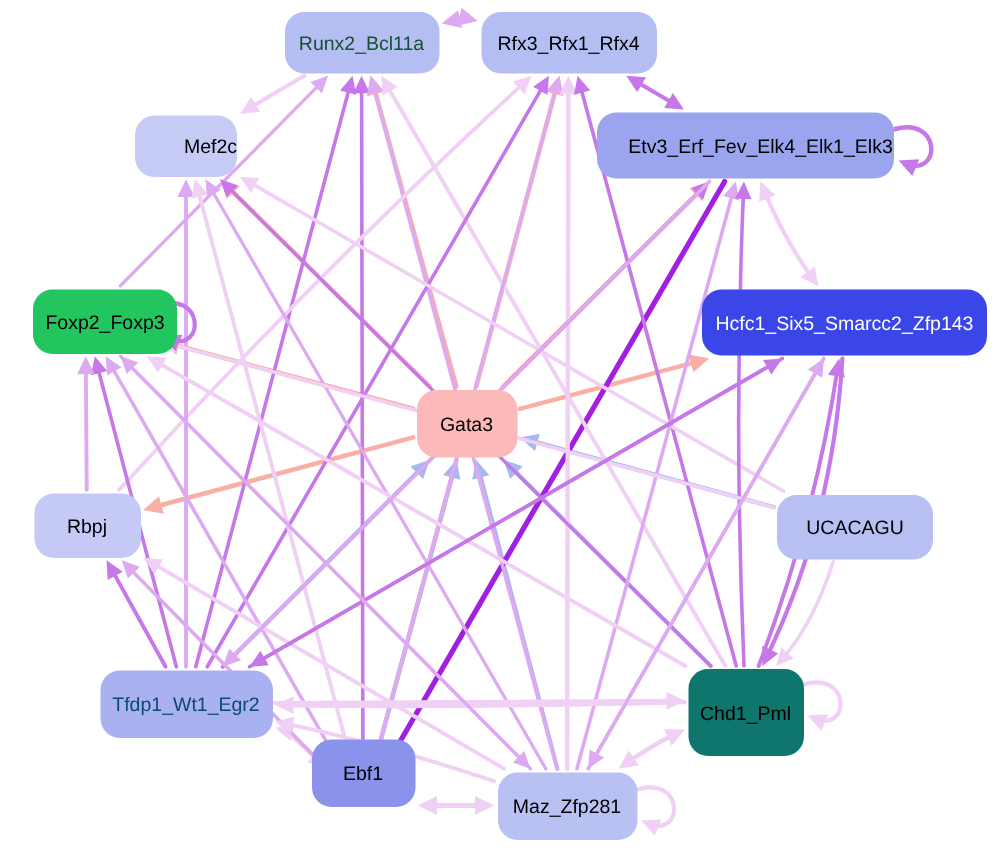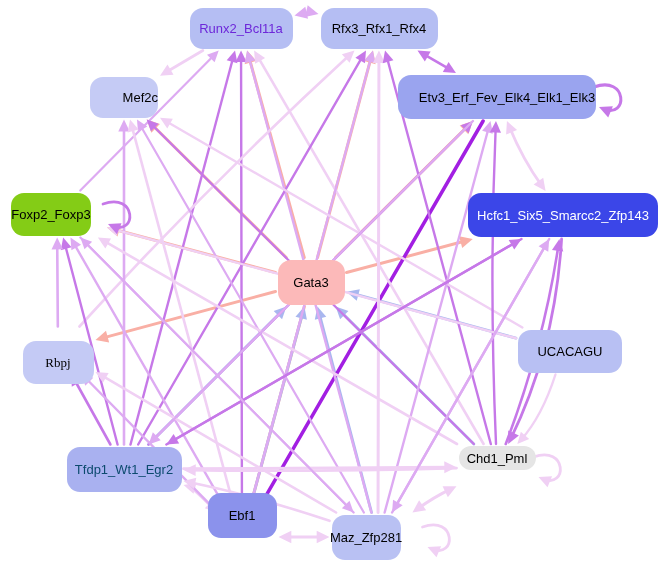--- a/index.html
+++ b/index.html
@@ -157,53 +157,53 @@
       <path d="M 103 204 C 137 192 137 236 112.62008416210945 225.9117589636315" fill="none" stroke="#c678e8" stroke-width="2.8" stroke-linecap="round"></path>
       <polygon points="108,224 121.53652796848677,223.19451222332327 117.00948274260737,234.13487151919844" fill="#c678e8"></polygon>
       <path d="M 594 87 C 628 75 628 119 603.6200841621095 108.9117589636315" fill="none" stroke="#c678e8" stroke-width="3" stroke-linecap="round"></path>
       <polygon points="599,107 612.8825563409041,106.14289473130522 608.2178644696432,117.41590008685229" fill="#c678e8"></polygon>
       <path d="M 422.5 527 C 456.5 515 456.5 559 432.12008416210944 548.9117589636315" fill="none" stroke="#f0d0f4" stroke-width="2.8" stroke-linecap="round"></path>
       <polygon points="427.5,547 441.0365279684868,546.1945122233233 436.50948274260736,557.1348715191984" fill="#f0d0f4"></polygon>
       <path d="M 533.5 457 C 567.5 445 567.5 489 543.1200841621095 478.9117589636315" fill="none" stroke="#f0d0f4" stroke-width="2.8" stroke-linecap="round"></path>
       <polygon points="538.5,477 552.0365279684868,476.1945122233233 547.5094827426074,487.13487151919844" fill="#f0d0f4"></polygon>
     </svg>
   <div id="node-layer">
-      <div class="node" style="left: 189.5px; top: 7.5px; width: 103px; height: 41px; background: rgb(181, 190, 243); color: #6d28d9;">
+      <div class="node" style="left: 189.5px; top: 7.5px; width: 103px; height: 41px; background: rgb(181, 190, 243); color: #14532d;">
         <span>Runx2_Bcl11a</span>
       </div>
       <div class="node" style="left: 320.5px; top: 7.5px; width: 117px; height: 41px; background: rgb(181, 190, 243); color: rgb(0, 0, 0); text-align: center;">
         <span>Rfx3_Rfx1_Rfx4</span>
       </div>
       <div class="node" style="left: 90px; top: 76.5px; width: 68px; height: 41px; background: rgb(197, 203, 245); color: rgb(0, 0, 0); justify-content: flex-end;">
         <span>Mef2c</span>
       </div>
       <div class="node" style="left: 398px; top: 75px; width: 198px; height: 44px; background: rgb(154, 164, 239); color: rgb(0, 0, 0); padding-left: 20px;">
         <span>Etv3_Erf_Fev_Elk4_Elk1_Elk3</span>
       </div>
-      <div class="node" style="left: 11px; top: 192.5px; width: 80px; height: 43px; background: #84cc16; color: rgb(0, 0, 0);">
+      <div class="node" style="left: 22px; top: 192.5px; width: 96px; height: 43px; background: #22c55e; color: rgb(0, 0, 0);">
         <span>Foxp2_Foxp3</span>
       </div>
       <div class="node" style="left: 468px; top: 193px; width: 190px; height: 44px; background: rgb(59, 70, 232); color: rgb(255, 255, 255); text-align: center;">
         <span>Hcfc1_Six5_Smarcc2_Zfp143</span>
       </div>
       <div class="node" style="left: 277.5px; top: 259.5px; width: 67px; height: 45px; background: rgb(252, 185, 185); color: rgb(0, 0, 0);">
         <span>Gata3</span>
       </div>
-      <div class="node" style="left: 22.5px; top: 341px; width: 71px; height: 43px; background: rgb(196, 202, 245); color: rgb(0, 0, 0); font-family: Liberation Serif, serif;">
+      <div class="node" style="left: 22.5px; top: 329px; width: 71px; height: 43px; background: rgb(196, 202, 245); color: rgb(0, 0, 0);">
         <span>Rbpj</span>
       </div>
       <div class="node" style="left: 518px; top: 329.5px; width: 104px; height: 43px; background: rgb(184, 192, 243); color: rgb(0, 0, 0);">
         <span>UCACAGU</span>
       </div>
       <div class="node" style="left: 66.5px; top: 446.5px; width: 115px; height: 45px; background: rgb(169, 177, 240); color: #0c4a6e;">
         <span>Tfdp1_Wt1_Egr2</span>
       </div>
-      <div class="node" style="left: 458.5px; top: 446px; width: 77px; height: 24px; background: #e5e5e5; color: rgb(0, 0, 0);">
+      <div class="node" style="left: 458.5px; top: 446px; width: 77px; height: 58px; background: #0f766e; color: rgb(0, 0, 0);">
         <span>Chd1_Pml</span>
       </div>
       <div class="node" style="left: 207.5px; top: 493px; width: 69px; height: 45px; background: rgb(139, 146, 236); color: rgb(0, 0, 0);">
         <span>Ebf1</span>
       </div>
-      <div class="node" style="left: 331.5px; top: 514.5px; width: 69px; height: 45px; background: rgb(185, 193, 243); color: rgb(0, 0, 0);">
+      <div class="node" style="left: 331.5px; top: 514.5px; width: 93px; height: 45px; background: rgb(185, 193, 243); color: rgb(0, 0, 0);">
         <span>Maz_Zfp281</span>
       </div>
     </div>
 </div>
 
 </body></html>

